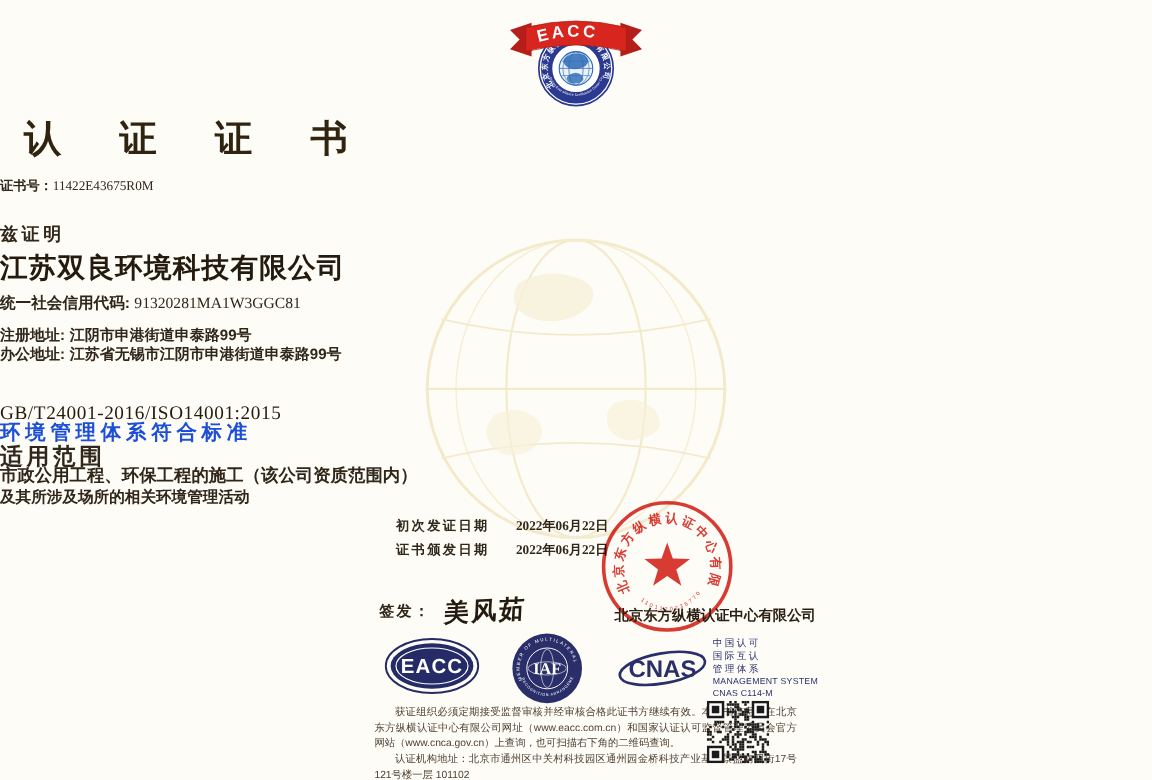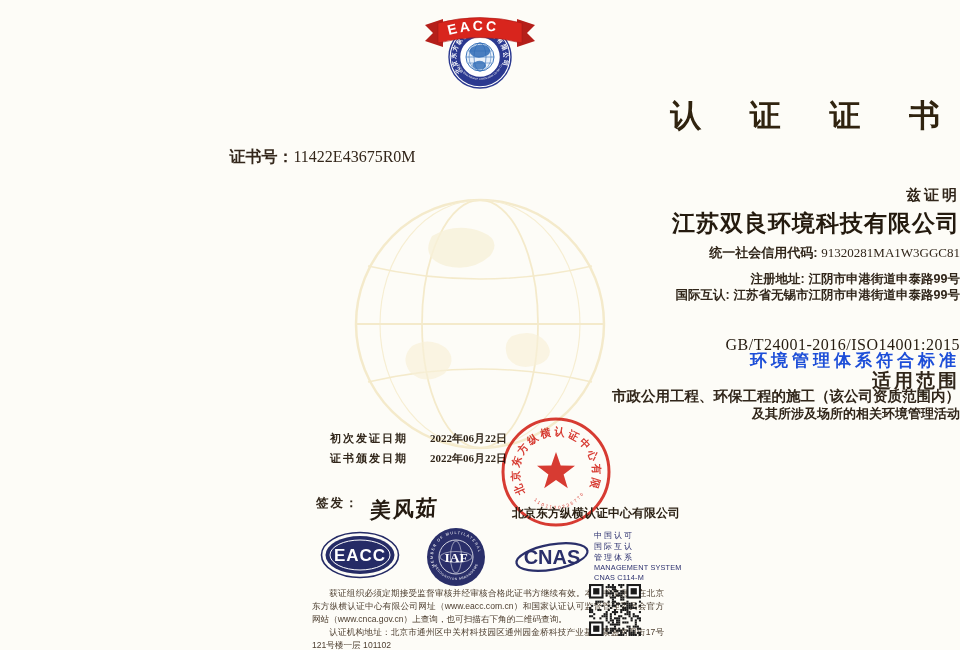--- a/index.html
+++ b/index.html
@@ -5,34 +5,34 @@
   * { margin:0; padding:0; box-sizing:border-box; }
   html,body { width:960px; height:650px; }
   body {
     font-family:"Liberation Sans", sans-serif;
     background:#fdfcf7;
     position:relative;
     overflow:hidden;
     color:#31261a;
   }
   .abs { position:absolute; }
-  .center { left:0; right:0; text-align:right; }
+  .center { left:0; right:0; text-align:left; }
 
   
   #watermark { left:352px; top:196px; opacity:.5; pointer-events:none; }
 
   
   #top-logo { left:405px; top:10px; }
 
   #cert-title {
     top:95px; font-size:31px; font-weight:bold; color:#30230f;
     letter-spacing:20px; text-indent:20px;
     font-family:"Liberation Sans", sans-serif;
   }
-  #cert-no { top:147px; width:645px; text-align:center; font-size:16px;
+  #cert-no { top:147px; width:645px; text-align:left; font-size:11px;
     font-family:"Liberation Serif", serif; color:#33261a; }
   #cert-no .lbl { font-weight:bold; }
 
   #certify { top:186px; font-size:15px; font-weight:bold; letter-spacing:3px; }
   #company { top:208px; font-size:23px; font-weight:bold; letter-spacing:1px; color:#241a0e; }
   #credit-code { top:244px; font-size:13px; }
   #credit-code .lbl { font-weight:bold; }
   #credit-code .val { font-family:"Liberation Serif", serif; }
 
   .addr-line { font-size:12.5px; line-height:16px; }
@@ -47,21 +47,21 @@
   #scope1 { top:387px; font-size:14.5px; font-weight:bold; }
   #scope2 { top:405px; font-size:13px; font-weight:bold; }
 
   #dates { left:330px; top:431px; }
   .date-row { display:flex; align-items:flex-end; margin-bottom:4.5px; }
   .date-row .lbl { font-size:11px; font-weight:bold; letter-spacing:2px; width:86px; }
   .date-row .val { font-size:11px; font-family:"Liberation Serif", serif; font-weight:bold; margin-left:14px; }
 
   #stamp { left:496px; top:412px; opacity:.9; mix-blend-mode:multiply; }
 
-  #sign-row { left:316px; top:495px; display:flex; }
+  #sign-row { left:316px; top:495px; display:flex; align-items:center; }
   #sign-row .lbl { font-size:12.5px; font-weight:bold; letter-spacing:2px; }
   #signature {
     font-size:21px; font-weight:bold; color:#241a10; margin-left:10px;
     transform:rotate(-3deg) skewX(-6deg); letter-spacing:2px;
     font-family:"Liberation Serif", serif;
   }
   #issuer-line { left:512px; top:505px; font-size:12px; font-weight:bold; color:#2a1f12; }
 
   #logo-eacc { left:320px; top:531px; }
   #logo-iaf  { left:424px; top:526px; }
@@ -137,21 +137,21 @@
 
 <div id="credit-code" class="abs center">
   <span class="lbl">统一社会信用代码:</span>
   <span class="val">91320281MA1W3GGC81</span>
 </div>
 
 <div id="addr1" class="abs center addr-line">
   <span class="lbl">注册地址:</span><span class="val">江阴市申港街道申泰路99号</span>
 </div>
 <div id="addr2" class="abs center addr-line">
-  <span class="lbl">国际互认:</span><span class="val">江苏省无锡市江阴市申港街道申泰路99号</span>
+  <span class="lbl">办公地址:</span><span class="val">江苏省无锡市江阴市申港街道申泰路99号</span>
 </div>
 
 <div id="std-caption" class="abs center">环境管理体系符合标准</div>
 <div id="std-code" class="abs center">GB/T24001-2016/ISO14001:2015</div>
 <div id="scope-caption" class="abs center">适用范围</div>
 <div id="scope1" class="abs center">市政公用工程、环保工程的施工（该公司资质范围内）</div>
 <div id="scope2" class="abs center">及其所涉及场所的相关环境管理活动</div>
 
 <div id="dates" class="abs">
   <div class="date-row">

